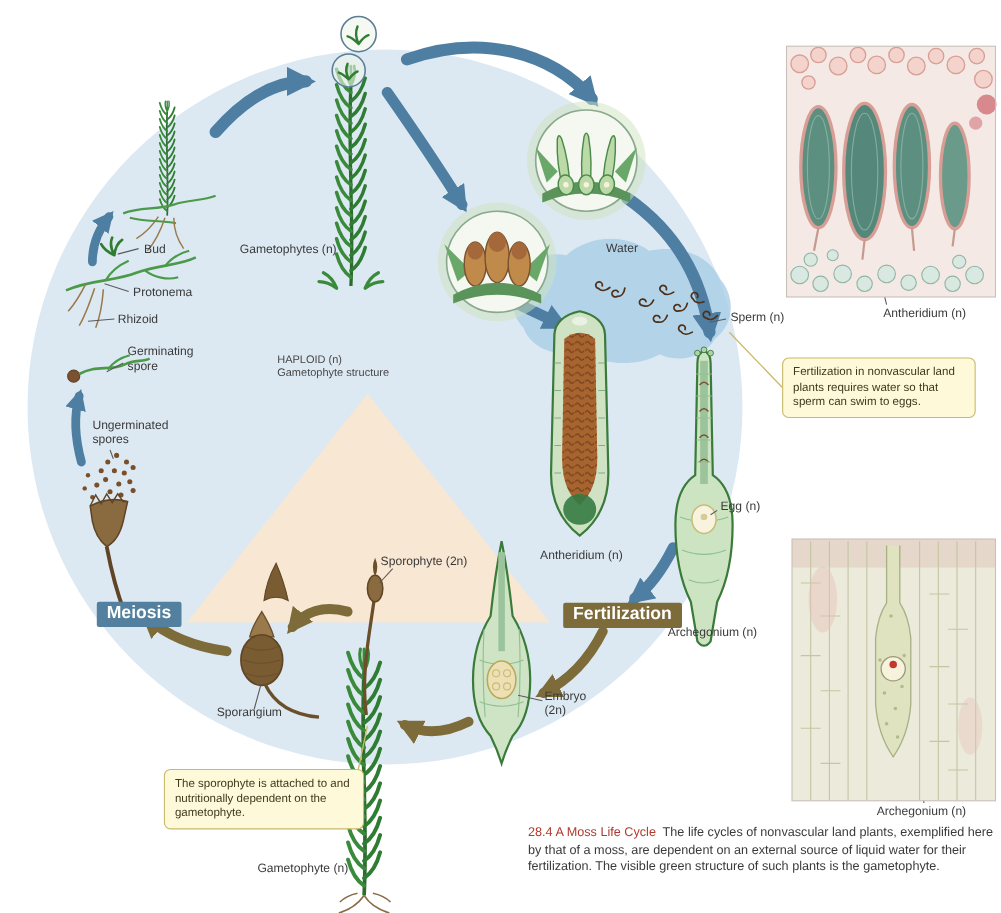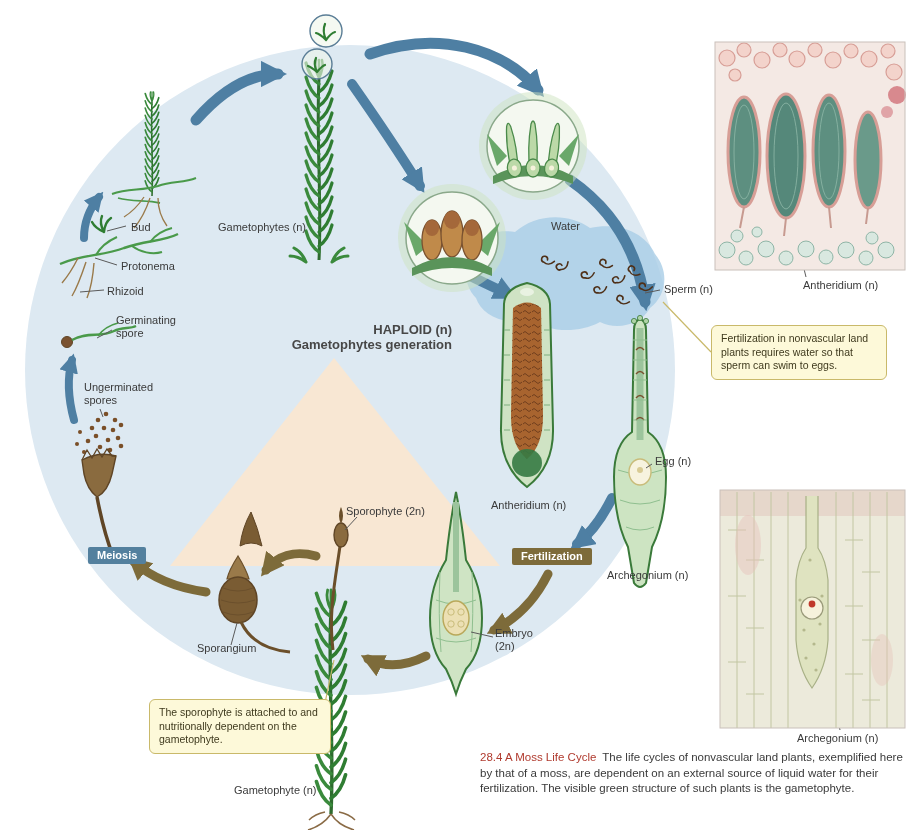--- a/index.html
+++ b/index.html
@@ -1,22 +1,22 @@
 <!DOCTYPE html>
 <html><head>
 <meta charset="utf-8">
 <style>
   * { margin:0; padding:0; box-sizing:border-box; }
   html,body { background:#ffffff; font-family:"Liberation Sans", sans-serif; }
   .stage { position:relative; width:909px; height:830px; background:#fff; overflow:hidden; }
   .art { position:absolute; left:0; top:0; }
   .lbl { position:absolute; font-size:11px; color:#3a3a3a; line-height:1.18; }
   .nw { white-space:nowrap; }
-  .zone-title { font-weight:bold; color:#474747; font-size:13px; text-align:right; }
-  .badge { position:absolute; color:#ffffff; font-size:11px; font-weight:bold; padding:2px 9px 3px; border-radius:2px; white-space:nowrap; }
+  .zone-title { font-weight:normal; color:#474747; font-size:10px; text-align:left; }
+  .badge { position:absolute; color:#ffffff; font-size:16px; font-weight:bold; padding:2px 9px 3px; border-radius:2px; white-space:nowrap; }
   .badge.meiosis { background:#53809e; }
   .badge.fert { background:#7d6b3a; }
   .callout { position:absolute; background:#fdf9d9; border:1px solid #c9b96a; border-radius:6px; padding:6px 9px; font-size:10.5px; color:#3f3a1e; line-height:1.3; }
   .caption { position:absolute; font-size:11.5px; color:#3a3a3a; line-height:1.35; }
   .caption .cap-title { color:#b03a2e; font-weight:normal; margin-right:6px; }
 </style>
 </head>
 <body>
 
 <div class="stage">
@@ -324,21 +324,21 @@
 <div class="lbl nw" style="left:491px;top:499px">Antheridium (n)</div>
 <div class="lbl nw" style="left:655px;top:455px">Egg (n)</div>
 <div class="lbl nw" style="left:607px;top:569px">Archegonium (n)</div>
 <div class="lbl nw" style="left:346px;top:505px">Sporophyte (2n)</div>
 <div class="lbl nw" style="left:197px;top:642px">Sporangium</div>
 <div class="lbl" style="left:495px;top:627px;width:52px">Embryo (2n)</div>
 <div class="lbl nw" style="left:234px;top:784px">Gametophyte (n)</div>
 
 <div class="lbl zone-title" style="left:252px;top:322px;width:200px">
   <div>HAPLOID (n)</div>
-  <div>Gametophytes generation</div>
+  <div>Gametophyte structure</div>
 </div>
 
 <div class="badge meiosis" style="left:88px;top:547px">Meiosis</div>
 <div class="badge fert" style="left:512px;top:548px">Fertilization</div>
 
 <div class="callout" style="left:149px;top:699px;width:182px">The sporophyte is attached to and nutritionally dependent on the gametophyte.</div>
 <div class="callout" style="left:711px;top:325px;width:176px">Fertilization in nonvascular land plants requires water so that sperm can swim to eggs.</div>
 
 <div class="lbl nw" style="left:803px;top:279px">Antheridium (n)</div>
 <div class="lbl nw" style="left:797px;top:732px">Archegonium (n)</div>

